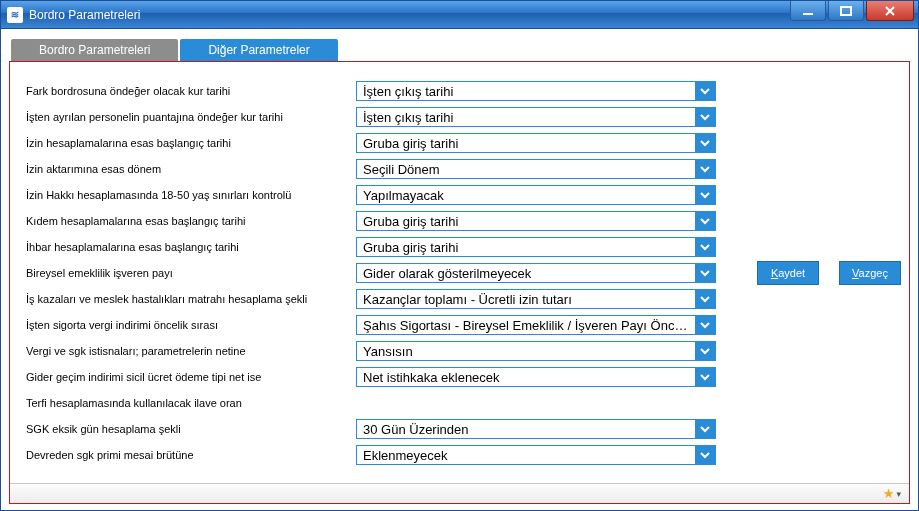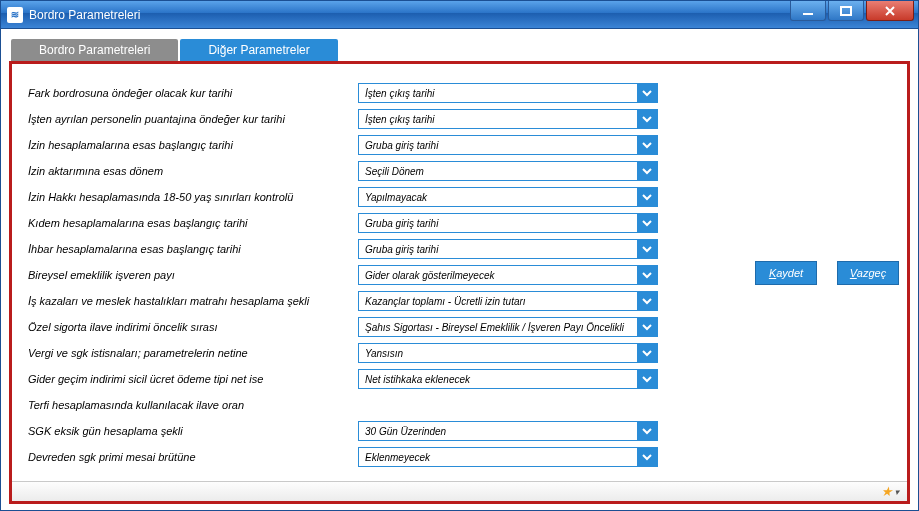--- a/index.html
+++ b/index.html
@@ -62,43 +62,43 @@
     padding:4px 28px; font-size:12px; border:none; cursor:default;
     height:22px; line-height:14px; display:flex; align-items:center; justify-content:center;
     border-top-left-radius:2px; border-top-right-radius:2px;
   }
   .tab.inactive { background:#8d8d8d; color:#fff; }
   .tab.active   { background:#2a8cd7; color:#fff; font-weight:normal; }
 
   
   .panel-wrap {
     margin:0 8px 6px 8px; flex:1;
-    border:3px solid #b91c1c;
+    border:1px solid #b91c1c;
     background:#fff;
     position:relative; overflow:hidden;
-    display:flex; flex-direction:column;font-style:italic;
+    display:flex; flex-direction:column;
   }
   .content-row { flex:1; display:flex; }
 
   .form-area {
     flex:1; padding:16px 16px 10px 16px;
     overflow:auto;
   }
   .form-row {
     display:flex; align-items:center;
     height:26px; margin-bottom:0px;
   }
   .form-label {
     width:330px; font-size:11px; color:#000;
   }
   .select-wrap {
-    position:relative; width:300px; height:20px;
+    position:relative; width:360px; height:20px;
     border:1px solid #2a8cd7;
     background:#fff; display:flex; align-items:center;
-    font-size:10px;
+    font-size:13px;
   }
   .select-value {
     flex:1; padding:0 6px; white-space:nowrap; overflow:hidden; text-overflow:ellipsis;
   }
   .select-arrow {
     width:20px; height:100%;
     background:#2a8cd7;
     display:flex; align-items:center; justify-content:center;
     color:#fff;
   }
@@ -261,21 +261,21 @@
               <div class="select-wrap">
                 <div class="select-value">Kazançlar toplamı - Ücretli izin tutarı</div>
                 <div class="select-arrow">
                   <svg viewBox="0 0 10 10">
                     <path d="M1 3 L5 7 L9 3" fill="none" stroke="#fff" stroke-width="2"></path>
                   </svg>
                 </div>
               </div>
             </div>
             <div class="form-row">
-              <div class="form-label">Özel sigorta ilave indirimi öncelik sırası</div>
+              <div class="form-label">İşten sigorta vergi indirimi öncelik sırası</div>
               <div class="select-wrap">
                 <div class="select-value">Şahıs Sigortası - Bireysel Emeklilik / İşveren Payı Öncelikli</div>
                 <div class="select-arrow">
                   <svg viewBox="0 0 10 10">
                     <path d="M1 3 L5 7 L9 3" fill="none" stroke="#fff" stroke-width="2"></path>
                   </svg>
                 </div>
               </div>
             </div>
             <div class="form-row">

